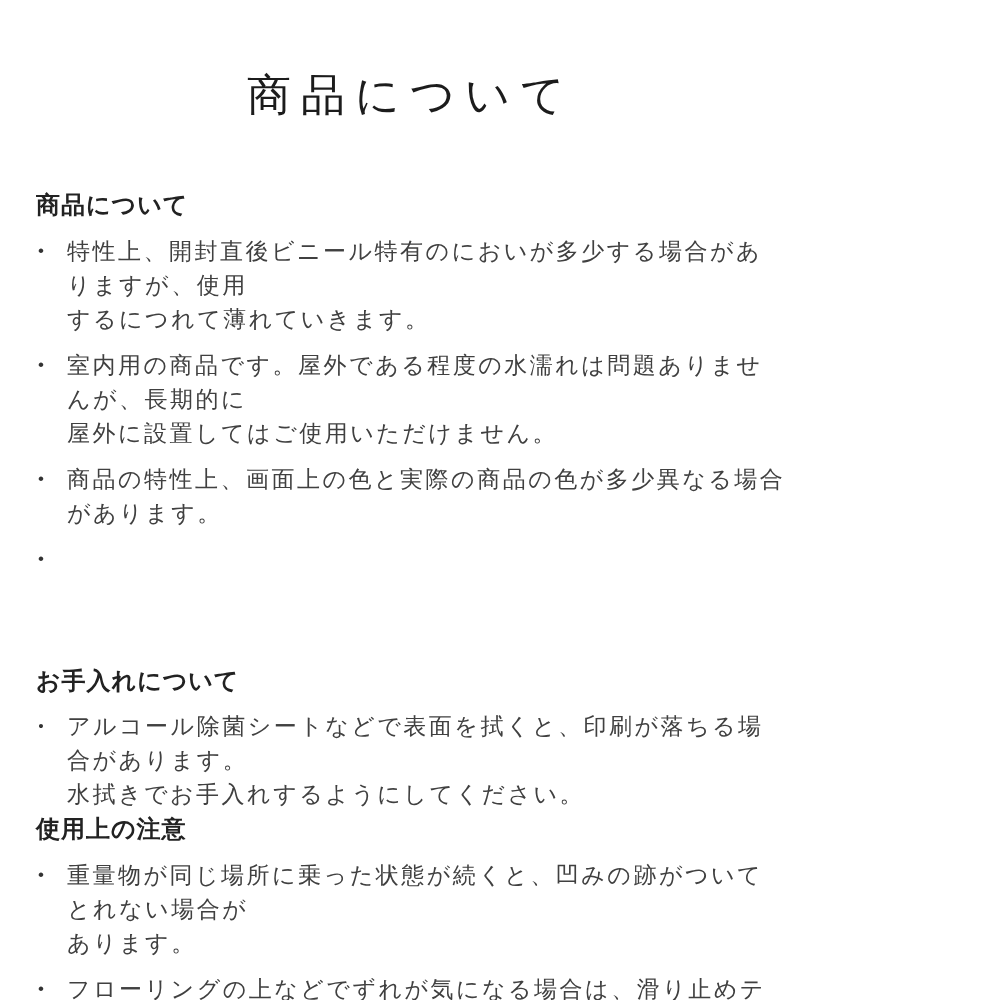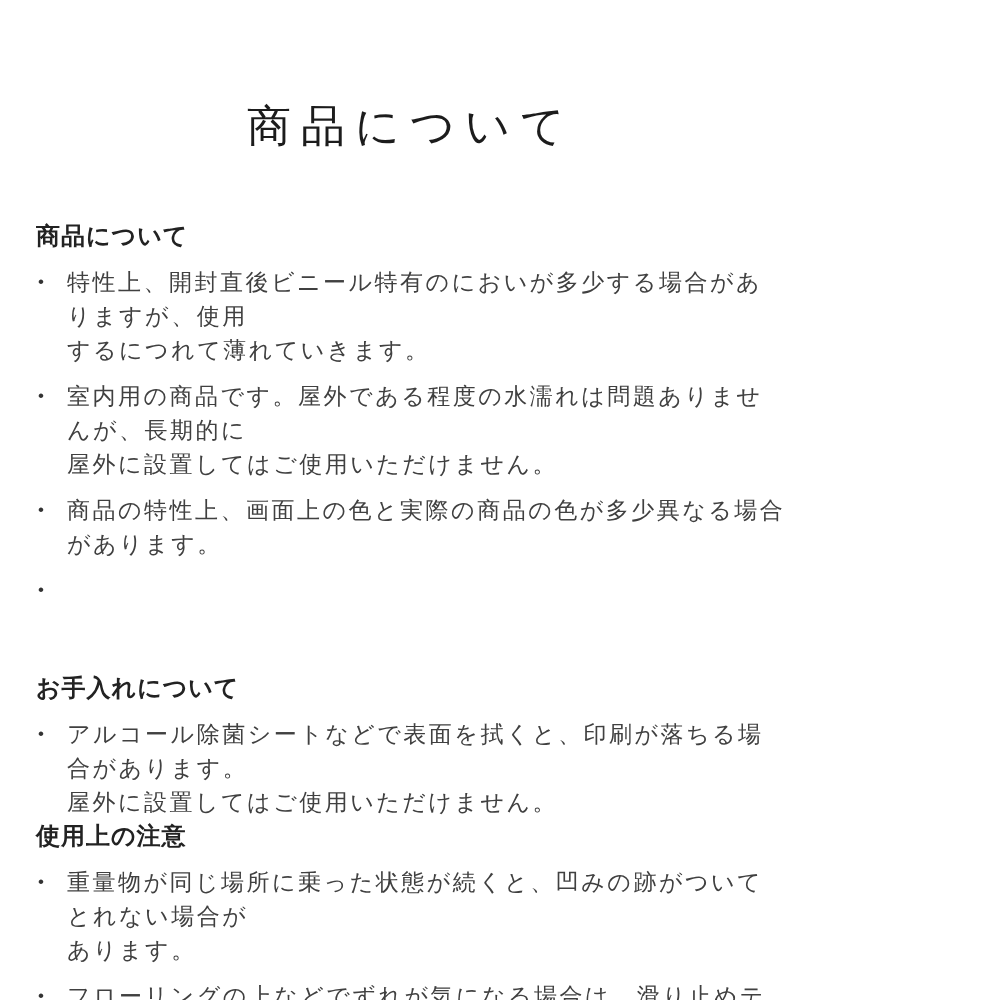--- a/index.html
+++ b/index.html
@@ -11,33 +11,33 @@
     width: 1000px;
     height: 1000px;
     overflow: hidden;
     font-family: "Liberation Sans", "DejaVu Sans", sans-serif;
     color: #333333;
   }
   .page {
     box-sizing: border-box;
     width: 816px;
     height: 1000px;
-    padding: 95px 30px 0 36px;
+    padding: 64px 30px 0 36px;
   }
   .title {
     margin: 0;
     text-align: center;
     font-size: 44px;
     font-weight: 500;
     letter-spacing: 10px;
     line-height: 62px;
     color: #1c1c1c;
   }
   section.sec-1 { margin-top: 62px; }
-  section.sec-2 { margin-top: 64px; }
+  section.sec-2 { margin-top: 88px; font-family: Liberation Serif, serif; }
   section.sec-3 { }
   .section-heading {
     margin: 0;
     font-size: 24px;
     font-weight: 700;
     letter-spacing: 1px;
     line-height: 34px;
     color: #222222;
   }
   ul.bullet-list {
@@ -95,21 +95,21 @@
       </li>
     </ul>
   </section>
 
   <section class="sec-2">
     <h2 class="section-heading">お手入れについて</h2>
     <ul class="bullet-list">
       <li>
         <span class="bullet">•</span>
         <span class="item-text">アルコール除菌シートなどで表面を拭くと、印刷が落ちる場合があります。
-屋外に設置してはご使用いただけません。</span>
+水拭きでお手入れするようにしてください。</span>
       </li>
     </ul>
   </section>
 
   <section class="sec-3">
     <h2 class="section-heading">使用上の注意</h2>
     <ul class="bullet-list">
       <li>
         <span class="bullet">•</span>
         <span class="item-text">重量物が同じ場所に乗った状態が続くと、凹みの跡がついてとれない場合が

